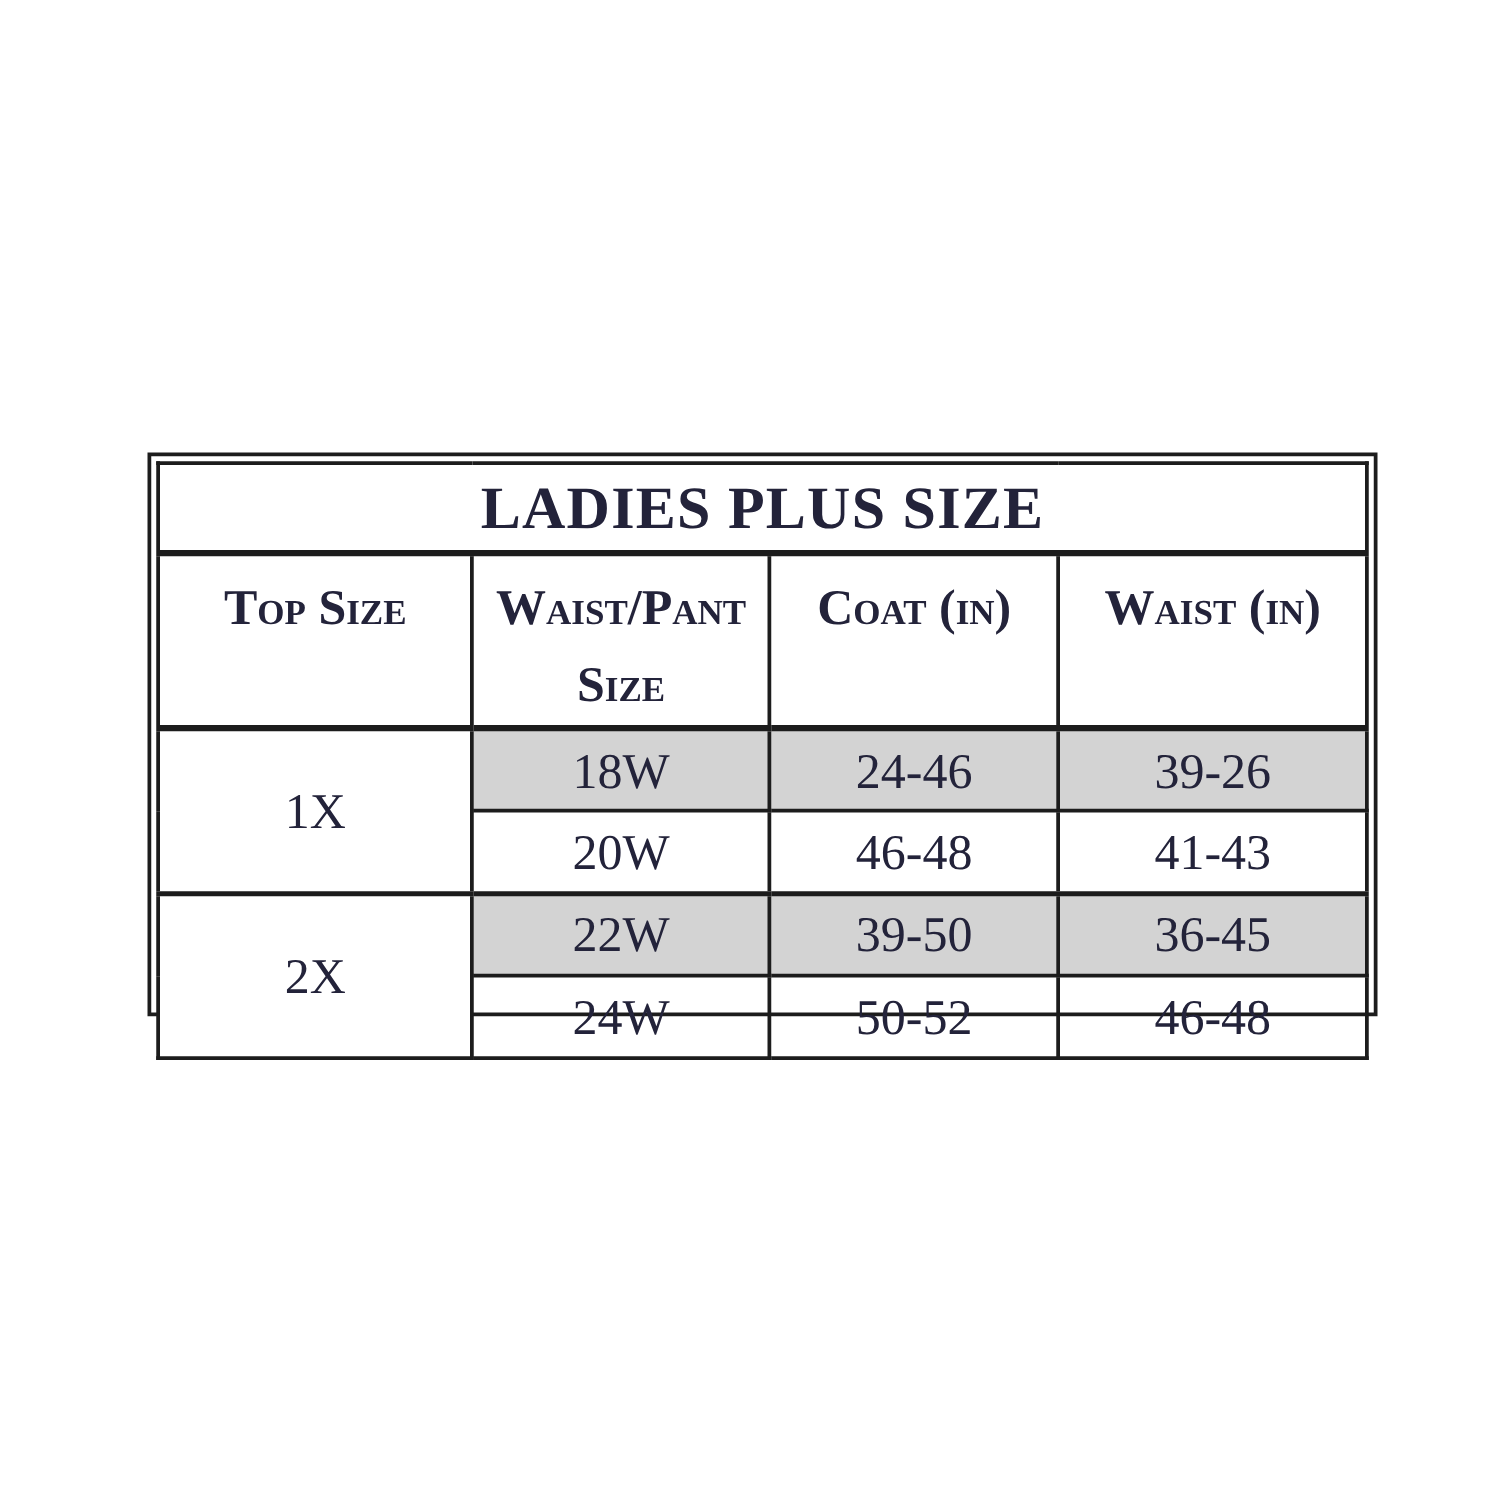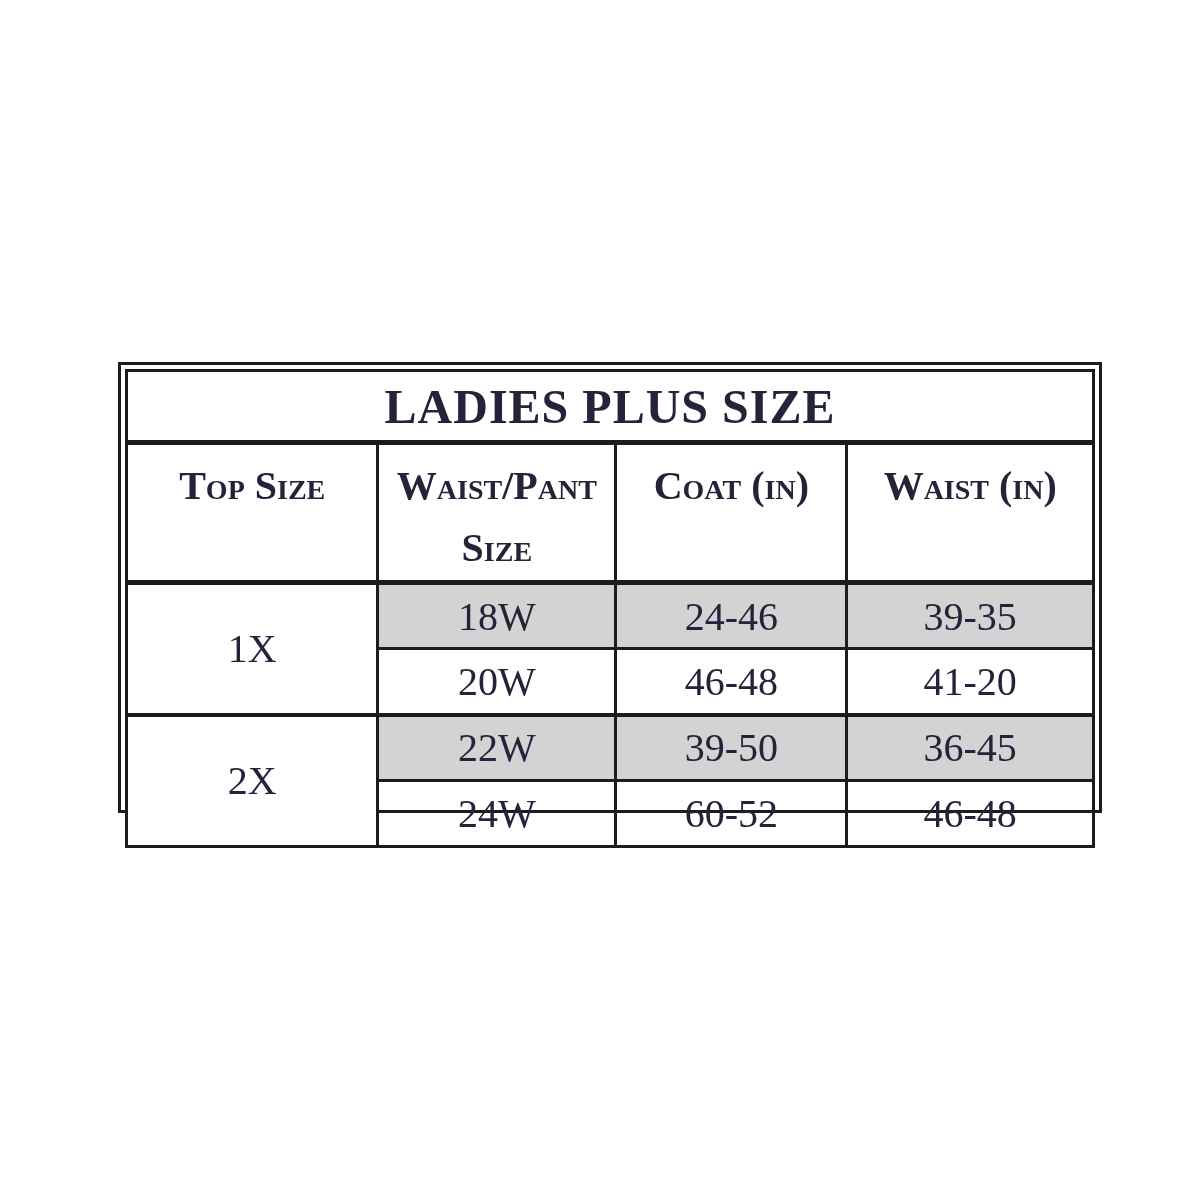--- a/index.html
+++ b/index.html
@@ -104,35 +104,35 @@
           <th>Top Size</th>
           <th>Waist/Pant Size</th>
           <th>Coat (in)</th>
           <th>Waist (in)</th>
         </tr>
 
         <tr class="data-row group-start">
           <td class="top-size-cell" rowspan="2">1X</td>
           <td class="shaded">18W</td>
           <td class="shaded">24-46</td>
-          <td class="shaded">39-35</td>
+          <td class="shaded">39-26</td>
         </tr>
         <tr class="data-row">
           <td>20W</td>
           <td>46-48</td>
-          <td>41-20</td>
+          <td>41-43</td>
         </tr>
 
         <tr class="data-row group-start">
           <td class="top-size-cell" rowspan="2">2X</td>
           <td class="shaded">22W</td>
           <td class="shaded">39-50</td>
           <td class="shaded">36-45</td>
         </tr>
         <tr class="data-row">
           <td>24W</td>
-          <td>60-52</td>
+          <td>50-52</td>
           <td>46-48</td>
         </tr>
       </tbody>
     </table>
   </div>
 </div>
 
 </body></html>

